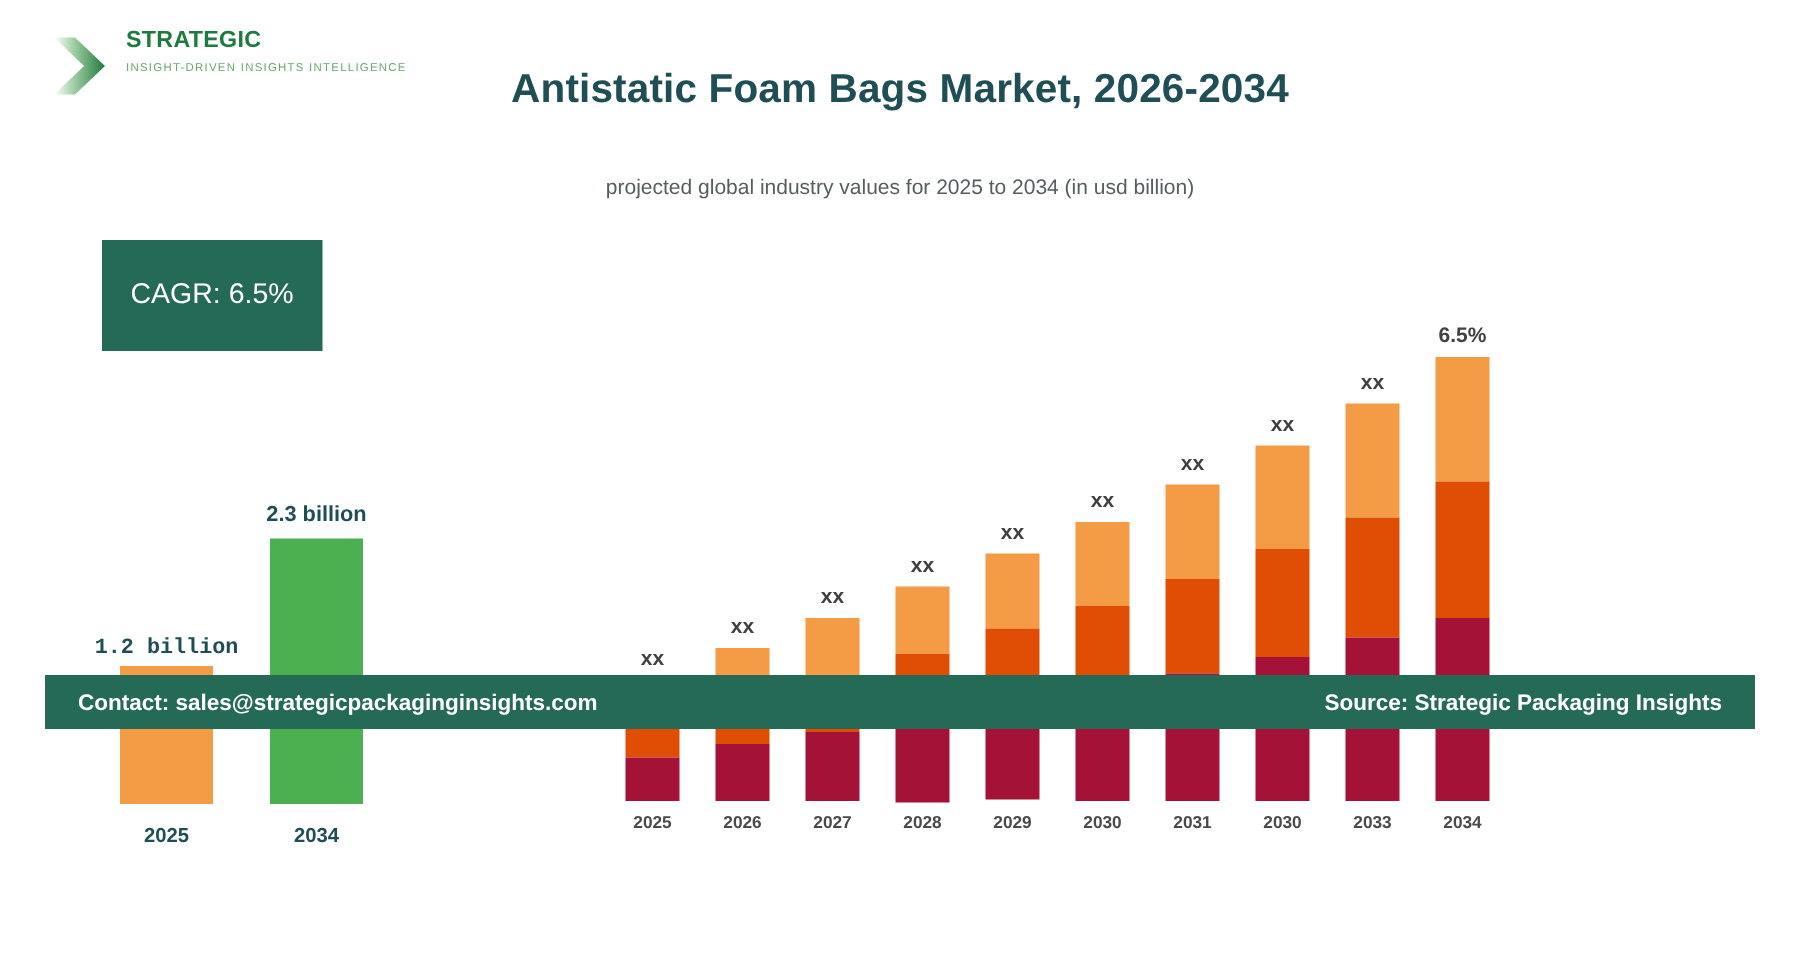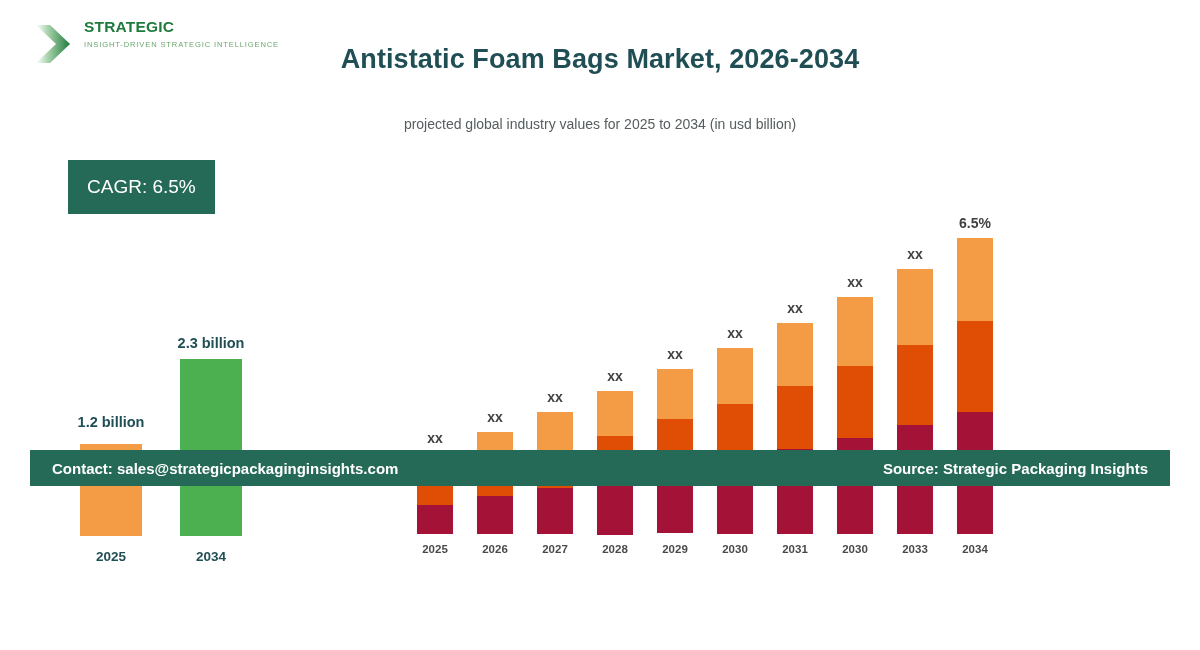--- a/index.html
+++ b/index.html
@@ -37,21 +37,21 @@
   }
   #subtitle {
     position: absolute; left: 260px; top: 116px; width: 680px;
     text-align: center;
     font-size: 14px; color: #555d5e;
   }
 
   
   #cagr-badge {
     position: absolute; left: 68px; top: 160px;
-    padding: 16px 19px;
+    padding: 26px 19px;
     background: #256a57; color: #ffffff;
     font-size: 19px; font-weight: normal;
     white-space: nowrap;
   }
 
   
   #compare { position: absolute; left: 40px; top: 300px; width: 250px; height: 270px; }
   .cmp-col { position: absolute; bottom: 34px; }
   .cmp-bar { position: absolute; bottom: 0; width: 100%; }
   .cmp-value {
@@ -106,32 +106,32 @@
             <stop offset="0%" stop-color="#ffffff"></stop>
             <stop offset="35%" stop-color="#a9d3ab"></stop>
             <stop offset="100%" stop-color="#1f7a3d"></stop>
           </linearGradient>
         </defs>
         <path d="M6 5 L26 24 L6 43 L20 43 L40 24 L20 5 Z" fill="url(#chevGrad)"></path>
       </svg>
     </div>
     <div id="logo-text">
       <div class="logo-line">STRATEGIC</div>
-      <div id="logo-tag">INSIGHT-DRIVEN STRATEGIC INTELLIGENCE</div>
+      <div id="logo-tag">INSIGHT-DRIVEN INSIGHTS INTELLIGENCE</div>
     </div>
   </div>
 
   <div id="title">Antistatic Foam Bags Market, 2026-2034</div>
   <div id="subtitle">projected global industry values for 2025 to 2034 (in usd billion)</div>
 
   <div id="cagr-badge">CAGR: 6.5%</div>
 
   <div id="compare">
       <div class="cmp-col" style="left: 40px; width: 62px; height: 96px;">
-        <div class="cmp-value" style="bottom: 106px;">1.2 billion</div>
+        <div class="cmp-value" style="bottom: 96px; font-family: Liberation Mono, monospace;">1.2 billion</div>
         <div class="cmp-bar" style="height: 92px; background: rgb(243, 156, 69);"></div>
         <div class="cmp-year">2025</div>
       </div>
       <div class="cmp-col" style="left: 140px; width: 62px; height: 181px;">
         <div class="cmp-value" style="bottom: 185px;">2.3 billion</div>
         <div class="cmp-bar" style="height: 177px; background: rgb(76, 175, 80);"></div>
         <div class="cmp-year">2034</div>
       </div>
     </div>
 

